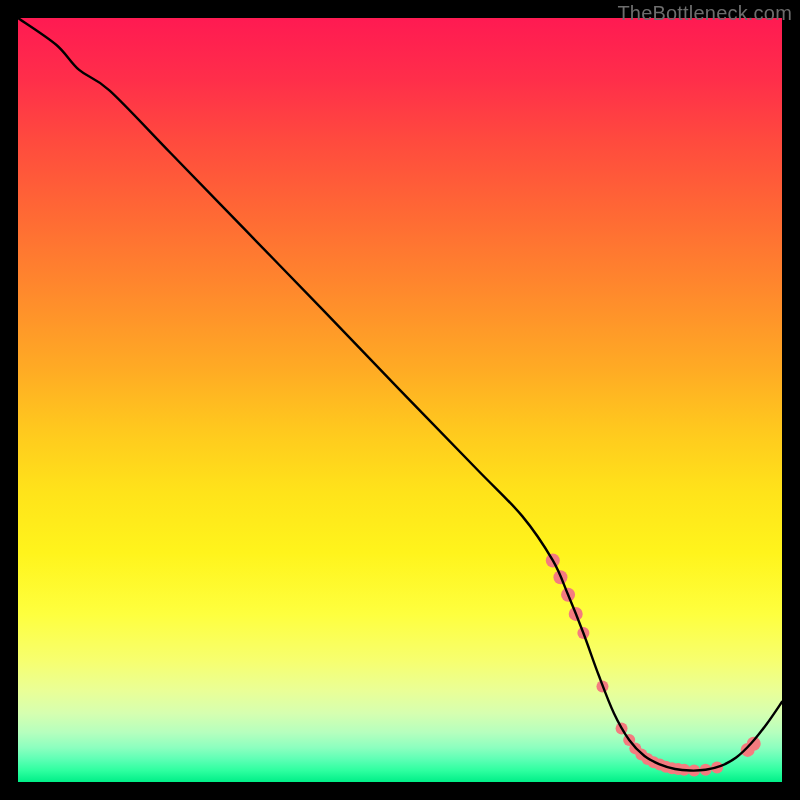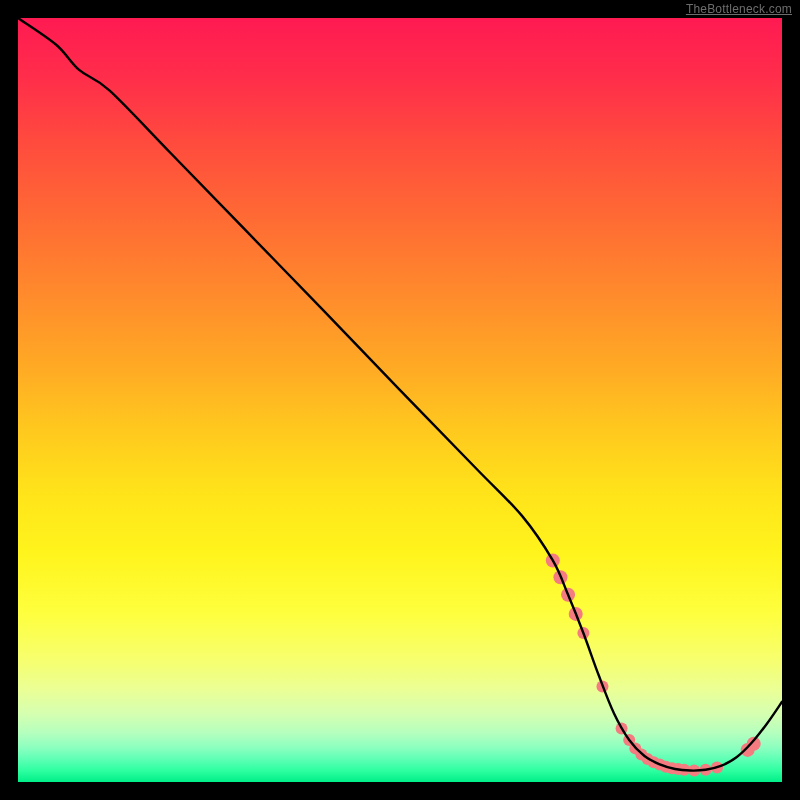--- a/index.html
+++ b/index.html
@@ -44,24 +44,23 @@
       #5effb5 97%,
       #2effa0 98.5%,
       #00ef88 100%
     );
   }
   .watermark {
     position: absolute;
     top: 2px;
     right: 8px;
     color: #6d6d6d;
-    font-size: 12px;
+    font-size: 20px;
     letter-spacing: 0.2px;
     font-weight: 400;
-    text-decoration: underline;
   }
   svg.curve {
     position: absolute;
     left: 0;
     top: 0;
     width: 764px;
     height: 764px;
     pointer-events: none;
   }
   .curve-path {

